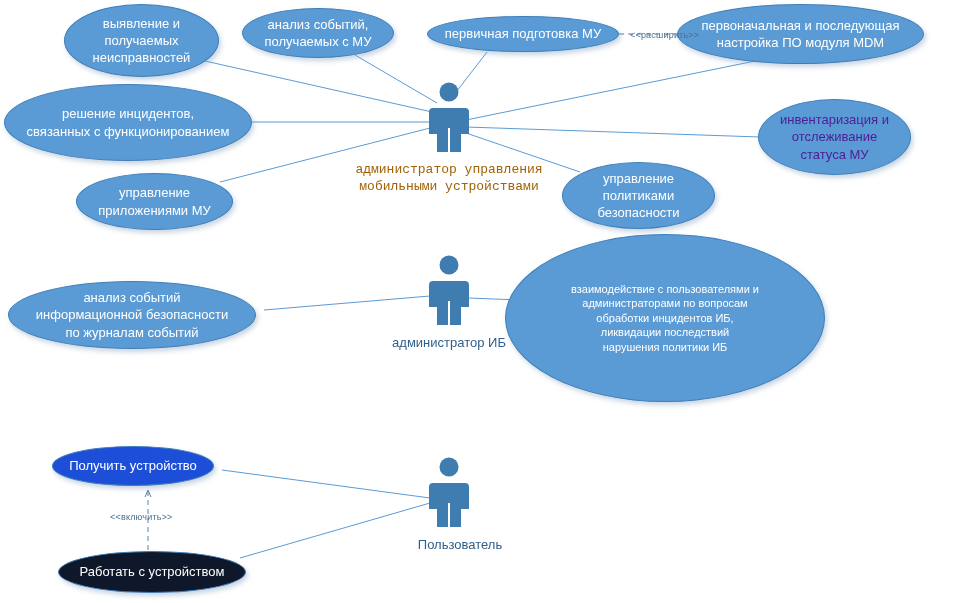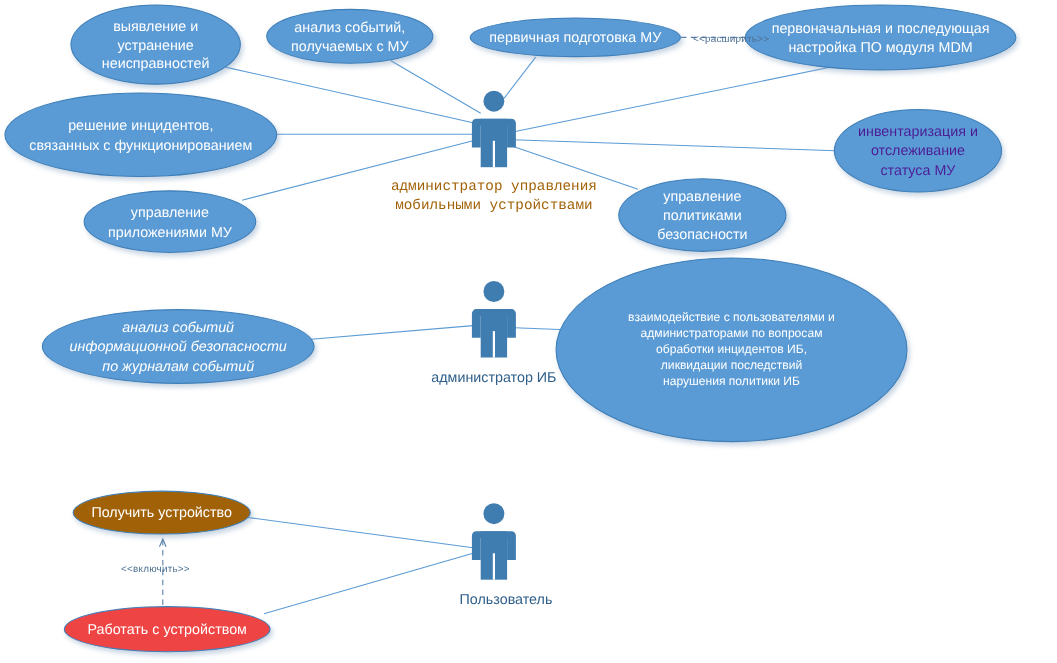--- a/index.html
+++ b/index.html
@@ -95,21 +95,21 @@
       </g>
     <g id="dep-group">
         <line x1="619" y1="34" x2="712" y2="34" stroke="#5b80a8" stroke-width="1" stroke-dasharray="5,4" marker-end="url(#open-arrow)"></line>
         <line x1="148" y1="550" x2="148" y2="490" stroke="#5b80a8" stroke-width="1" stroke-dasharray="5,4" marker-end="url(#open-arrow)"></line>
       </g>
   </svg>
 
   <div id="usecase-layer">
       <div class="usecase" style="left: 64px; top: 4px; width: 155px; height: 73px; font-size: 13px; background: rgb(91, 155, 213); border-color: rgb(63, 127, 184); color: rgb(255, 255, 255);">
         <span>выявление и
-устранение
+получаемых
 неисправностей</span>
       </div>
       <div class="usecase" style="left: 242px; top: 8px; width: 152px; height: 50px; font-size: 13px; background: rgb(91, 155, 213); border-color: rgb(63, 127, 184); color: rgb(255, 255, 255);">
         <span>анализ событий,
 получаемых с МУ</span>
       </div>
       <div class="usecase" style="left: 427px; top: 16px; width: 192px; height: 36px; font-size: 13px; background: rgb(91, 155, 213); border-color: rgb(63, 127, 184); color: rgb(255, 255, 255);">
         <span>первичная подготовка МУ</span>
       </div>
       <div class="usecase" style="left: 677px; top: 4px; width: 247px; height: 60px; font-size: 13px; background: rgb(91, 155, 213); border-color: rgb(63, 127, 184); color: rgb(255, 255, 255);">
@@ -127,36 +127,36 @@
       </div>
       <div class="usecase" style="left: 76px; top: 173px; width: 157px; height: 57px; font-size: 13px; background: rgb(91, 155, 213); border-color: rgb(63, 127, 184); color: rgb(255, 255, 255);">
         <span>управление
 приложениями МУ</span>
       </div>
       <div class="usecase" style="left: 562px; top: 162px; width: 153px; height: 67px; font-size: 13px; background: rgb(91, 155, 213); border-color: rgb(63, 127, 184); color: rgb(255, 255, 255);">
         <span>управление
 политиками
 безопасности</span>
       </div>
-      <div class="usecase" style="left: 38px; top: 281px; width: 248px; height: 68px; font-size: 13px; background: rgb(91, 155, 213); border-color: rgb(63, 127, 184); color: rgb(255, 255, 255); font-style: italic;">
+      <div class="usecase" style="left: 8px; top: 281px; width: 248px; height: 68px; font-size: 13px; background: rgb(91, 155, 213); border-color: rgb(63, 127, 184); color: rgb(255, 255, 255);">
         <span>анализ событий
 информационной безопасности
 по журналам событий</span>
       </div>
       <div class="usecase" style="left: 505px; top: 234px; width: 320px; height: 168px; font-size: 11px; background: rgb(91, 155, 213); border-color: rgb(63, 127, 184); color: rgb(255, 255, 255);">
         <span>взаимодействие с пользователями и
 администраторами по вопросам
 обработки инцидентов ИБ,
 ликвидации последствий
 нарушения политики ИБ</span>
       </div>
-      <div class="usecase" style="left: 66px; top: 446px; width: 162px; height: 40px; font-size: 13px; background: #a16207; border-color: rgb(63, 127, 184); color: rgb(255, 255, 255);">
+      <div class="usecase" style="left: 52px; top: 446px; width: 162px; height: 40px; font-size: 13px; background: #1d4ed8; border-color: rgb(63, 127, 184); color: rgb(255, 255, 255);">
         <span>Получить устройство</span>
       </div>
-      <div class="usecase" style="left: 58px; top: 551px; width: 188px; height: 42px; font-size: 13px; background: #ef4444; border-color: rgb(63, 127, 184); color: rgb(255, 255, 255);">
+      <div class="usecase" style="left: 58px; top: 551px; width: 188px; height: 42px; font-size: 13px; background: #0f172a; border-color: rgb(63, 127, 184); color: rgb(255, 255, 255);">
         <span>Работать с устройством</span>
       </div>
     </div>
   <div id="actor-layer">
       <div class="actor" style="left: 427px; top: 82px;"><svg width="44" height="78" viewBox="0 0 44 78">
           <circle cx="22" cy="10" r="9.5" fill="#3f7cb0"></circle>
           <path d="M6,26 h32 a4,4 0 0 1 4,4 v22 h-8 v-20 h-24 v20 h-8 v-22 a4,4 0 0 1 4,-4 z" fill="#3f7cb0"></path>
           <rect x="10" y="26" width="24" height="44" fill="#3f7cb0"></rect>
           <rect x="21" y="46" width="2" height="24" fill="#ffffff"></rect>
         </svg></div>

